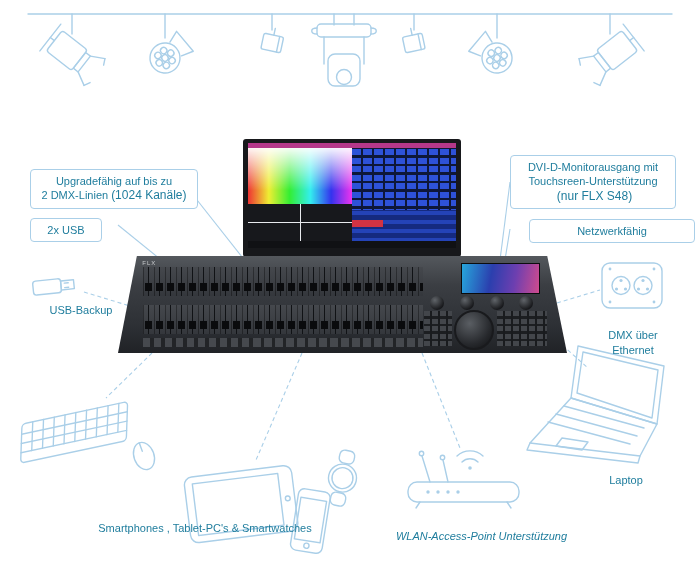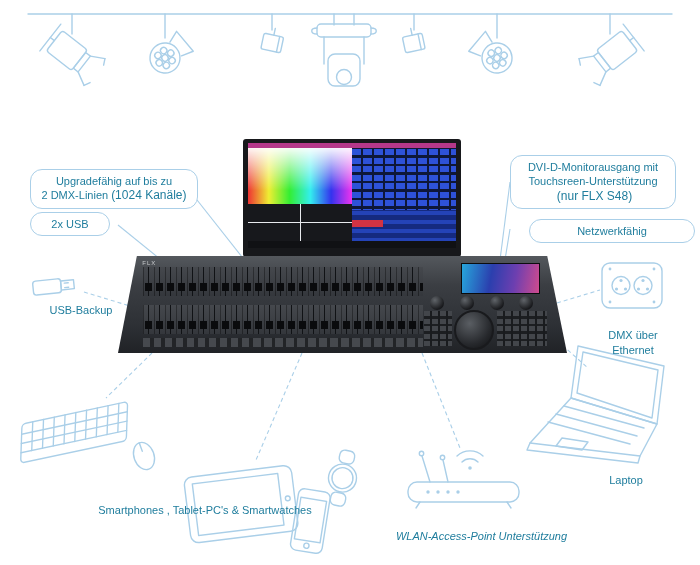--- a/index.html
+++ b/index.html
@@ -52,33 +52,33 @@
   .knob{width:14px;height:14px;border-radius:50%;background:radial-gradient(circle at 35% 30%,#606469,#17181b 72%);}
   .padgrid{position:absolute;
     background-image:repeating-linear-gradient(90deg,transparent 0 6px,#191b1e 6px 8px),
     repeating-linear-gradient(0deg,#43464b 0 5px,#1c1e21 5px 7.5px);}
   .g1{left:68.2%;top:57%;width:6.2%;height:36%;}
   .g2{left:84.5%;top:57%;width:11%;height:36%;}
   .wheel{position:absolute;left:74.8%;top:56%;width:36px;height:36px;border-radius:50%;
     background:radial-gradient(circle at 38% 32%,#5a5e63,#27292d 62%,#0f1012);border:2px solid #191a1d;}
 
   
-  .callout{position:absolute;border:1px solid var(--outline,#aacfe8);border-radius:12px;background:#fff;
+  .callout{position:absolute;border:1px solid var(--outline,#aacfe8);border-radius:4px;background:#fff;
     color:var(--label-text,#1f7d9d);font-size:11px;line-height:1.3;text-align:center;padding:4px;z-index:3;box-sizing:border-box;}
   .sm{font-size:12px;margin-left:3px;}
   #co-dmx{left:30px;top:169px;width:168px;}
-  #co-usb{left:30px;top:212px;width:80px;}
+  #co-usb{left:30px;top:218px;width:72px;}
   #co-dvi{left:510px;top:155px;width:166px;}
   #co-netz{left:510px;top:219px;width:166px;margin-left:19px;}
 
   .caption{position:absolute;color:var(--label-text,#1f7d9d);font-size:11px;text-align:center;z-index:3;}
   #cap-usb{left:28px;top:304px;width:106px;}
   #cap-dmxeth{left:594px;top:328px;width:78px;line-height:1.35;}
   #cap-kbd{left:28px;top:477px;width:144px;}
-  #cap-smart{left:60px;top:504px;width:290px;}
+  #cap-smart{left:60px;top:522px;width:290px;}
   #cap-wlan{left:364px;top:530px;width:235px;font-style:italic;}
   #cap-laptop{left:590px;top:474px;width:72px;}
 
   .devicon{position:absolute;z-index:3;}
   #ic-usb{left:30px;top:270px;}
   #ic-dmxeth{left:599px;top:260px;}
   #ic-kbd{left:16px;top:388px;}
   #ic-tab{left:178px;top:458px;}
   #ic-phone{left:285px;top:486px;}
   #ic-watch{left:314px;top:448px;}

